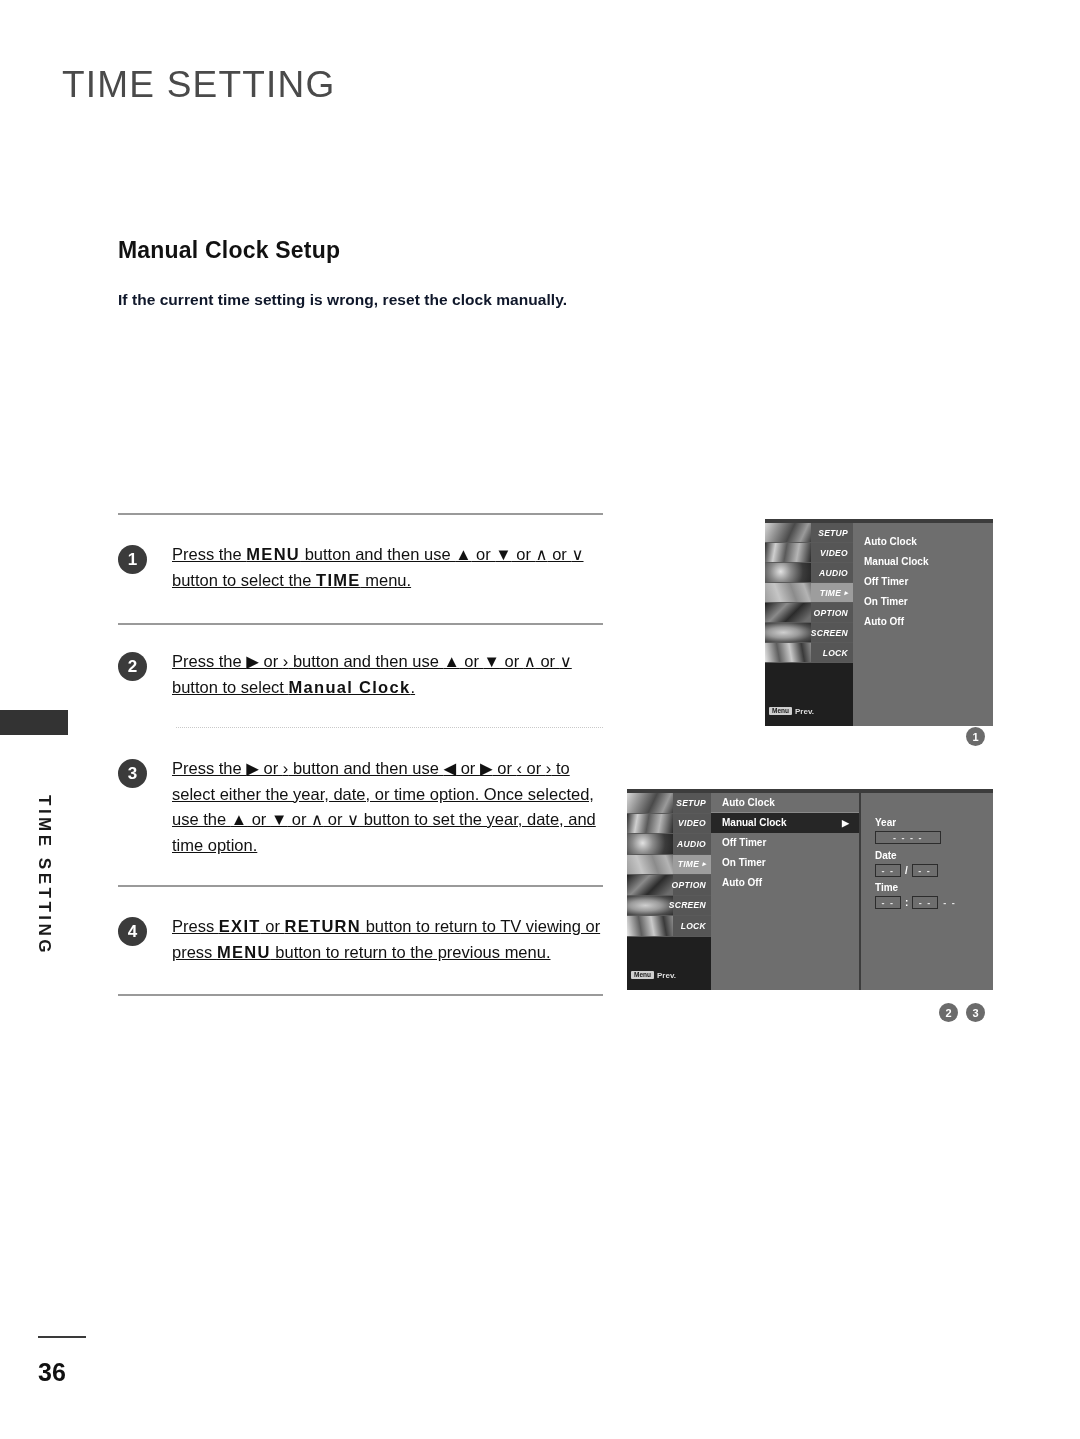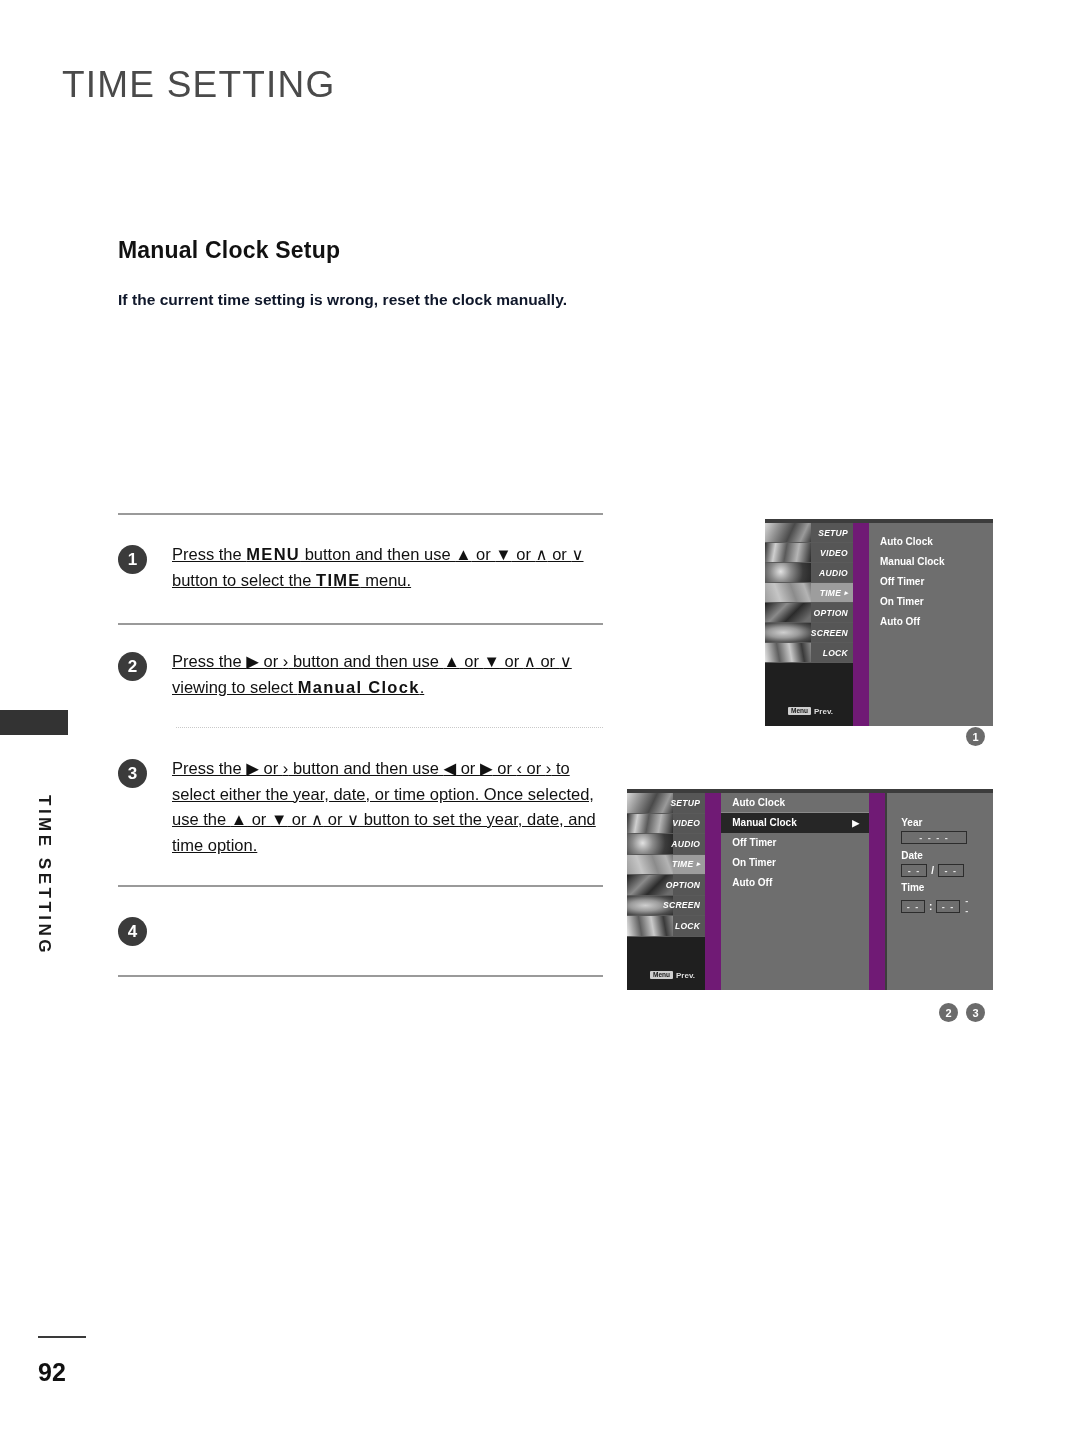--- a/index.html
+++ b/index.html
@@ -140,21 +140,20 @@
   #step3-wrap { padding: 27px 0 27px 0; }
   #step4-wrap { padding: 27px 0 29px 0; }
 
   
   .osd {
     position: absolute;
     background: #701a75;
     box-sizing: border-box;
     border-top: 4px solid #3c3c3c;
     display: flex;
-    gap: 16px;
   }
   #osd-1 { left: 765px; top: 519px; width: 228px; height: 207px; }
   #osd-2 { left: 627px; top: 789px; width: 366px; height: 201px; }
 
   .osd-side {
     background: #2b2b2b;
     display: flex;
     flex-direction: column;
     box-sizing: border-box;
     position: relative;
@@ -191,21 +190,21 @@
     position: relative;
     z-index: 2;
     margin-left: 3px;
     font-size: 7px;
   }
   .osd-side-fill { flex: 1 1 auto; background: #1f1f1f; }
   .osd-prev {
     background: #1f1f1f;
     display: flex;
     align-items: center;
-    padding: 0 0 5px 23px;
+    padding: 0 0 5px 4px;
     height: 20px;
   }
   .osd-prev .badge {
     background: #cfcfcf;
     color: #1b1b1b;
     font-size: 6.5px;
     font-weight: 700;
     padding: 1px 3px;
     border-radius: 1px;
     line-height: 1;
@@ -329,34 +328,35 @@
 
   <div id="step1-wrap" class="step">
     <div class="step-num">1</div>
     <div class="step-text"><span>Press the </span><span class="sp">MENU</span><span> button and then use </span><span>▲</span><span> or </span><span>▼</span><span>  or  </span><span>∧</span><span>  or  </span><span>∨</span><span>  button to select the </span><span class="sp">TIME</span><span> menu.</span></div>
   </div>
 
   <div class="rule-solid"></div>
 
   <div id="step2-wrap" class="step">
     <div class="step-num">2</div>
-    <div class="step-text"><span>Press the </span><span>▶</span><span>  or  </span><span>›</span><span>  button and then use </span><span>▲</span><span> or </span><span>▼</span><span>  or  </span><span>∧</span><span>  or  </span><span>∨</span><span>  viewing to select </span><span class="sp">Manual Clock</span><span>.</span></div>
+    <div class="step-text"><span>Press the </span><span>▶</span><span>  or  </span><span>›</span><span>  button and then use </span><span>▲</span><span> or </span><span>▼</span><span>  or  </span><span>∧</span><span>  or  </span><span>∨</span><span>  button to select </span><span class="sp">Manual Clock</span><span>.</span></div>
   </div>
 
   <div class="rule-dotted"></div>
 
   <div id="step3-wrap" class="step">
     <div class="step-num">3</div>
     <div class="step-text"><span>Press the </span><span>▶</span><span>  or  </span><span>›</span><span>  button and then use </span><span>◀</span><span> or </span><span>▶</span><span> or </span><span>‹</span><span>  or  </span><span>›</span><span>  to select either the year, date, or time option. Once selected, use the </span><span>▲</span><span> or </span><span>▼</span><span>  or  </span><span>∧</span><span> or </span><span>∨</span><span>  button to set the year, date, and time option.</span></div>
   </div>
 
   <div class="rule-solid"></div>
 
   <div id="step4-wrap" class="step">
     <div class="step-num">4</div>
+    <div class="step-text"><span>Press </span><span class="sp">EXIT</span><span>  or  </span><span class="sp">RETURN</span><span> button to return to TV viewing or press </span><span class="sp">MENU</span><span> button to return to the previous menu.</span></div>
   </div>
 
   <div class="rule-solid"></div>
 </div>
 
 <div class="osd" id="osd-1">
   <div class="osd-side">
     <div class="osd-side-items">
         <div class="osd-side-item">
           <span class="thumb" style="background: linear-gradient(115deg, rgb(216, 216, 216) 0%, rgb(143, 143, 143) 28%, rgb(74, 74, 74) 55%, rgb(154, 154, 154) 80%, rgb(60, 60, 60) 100%); opacity: 1;"></span>
@@ -486,13 +486,13 @@
       <span class="osd-sep">:</span>
       <span class="osd-box box-sm">- -</span>
       <span class="osd-trail">- -</span>
     </div>
   </div>
 </div>
 <div class="marker" id="marker-2">2</div>
 <div class="marker" id="marker-3">3</div>
 
 <div class="footer-rule"></div>
-<div class="page-number">92</div>
+<div class="page-number">36</div>
 
 </body></html>

